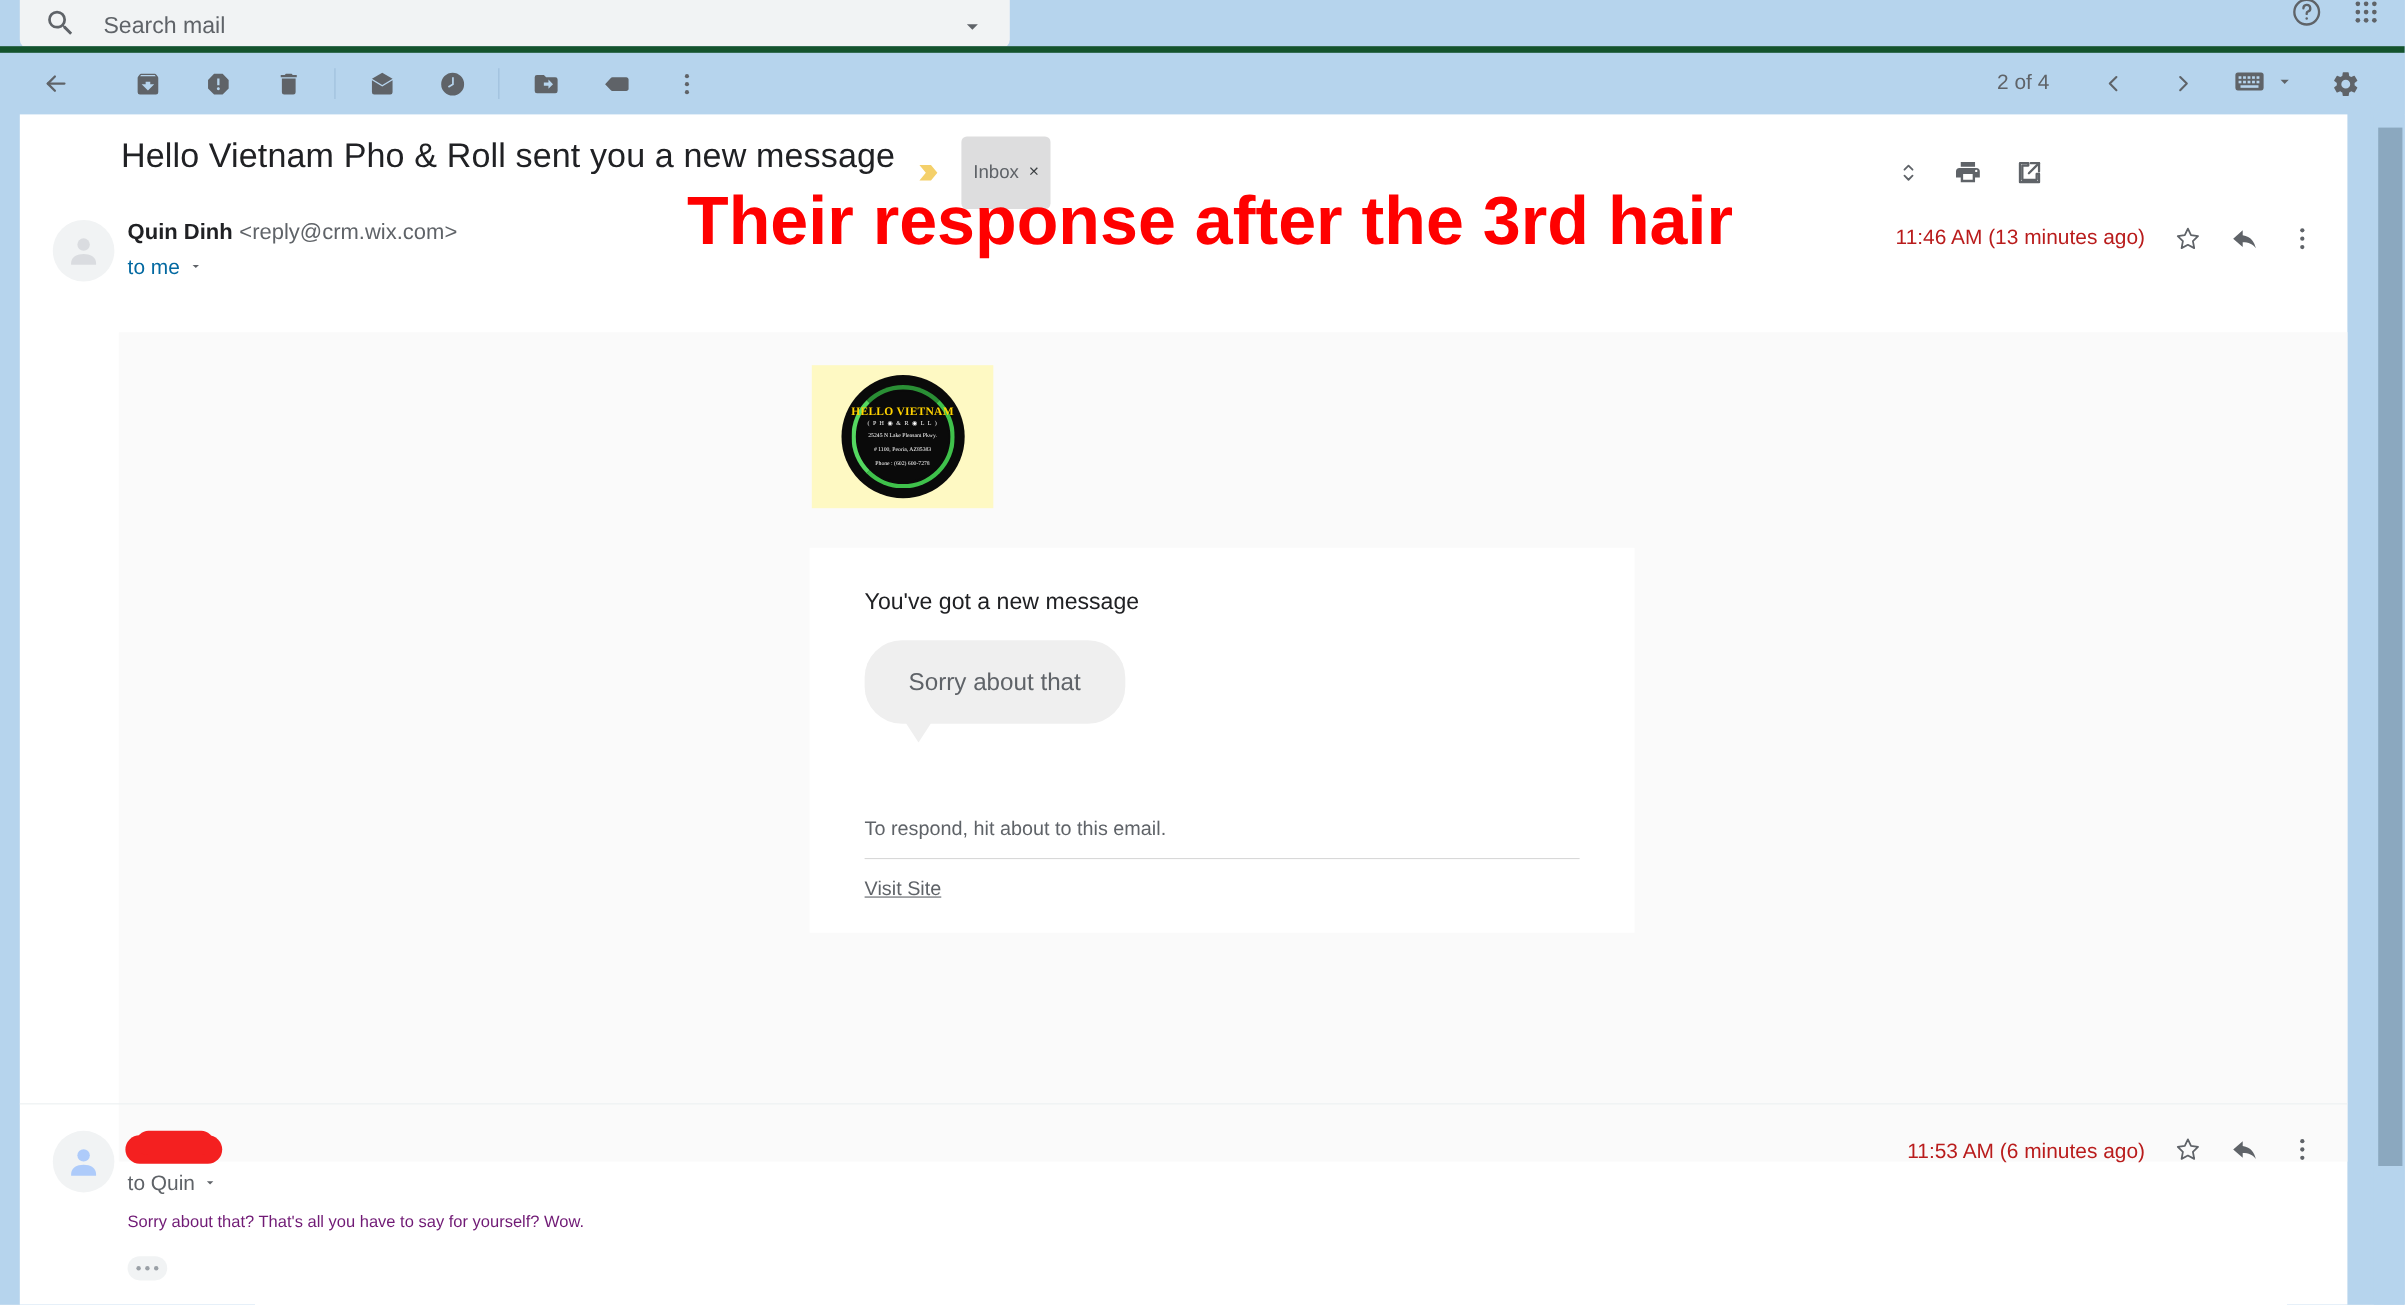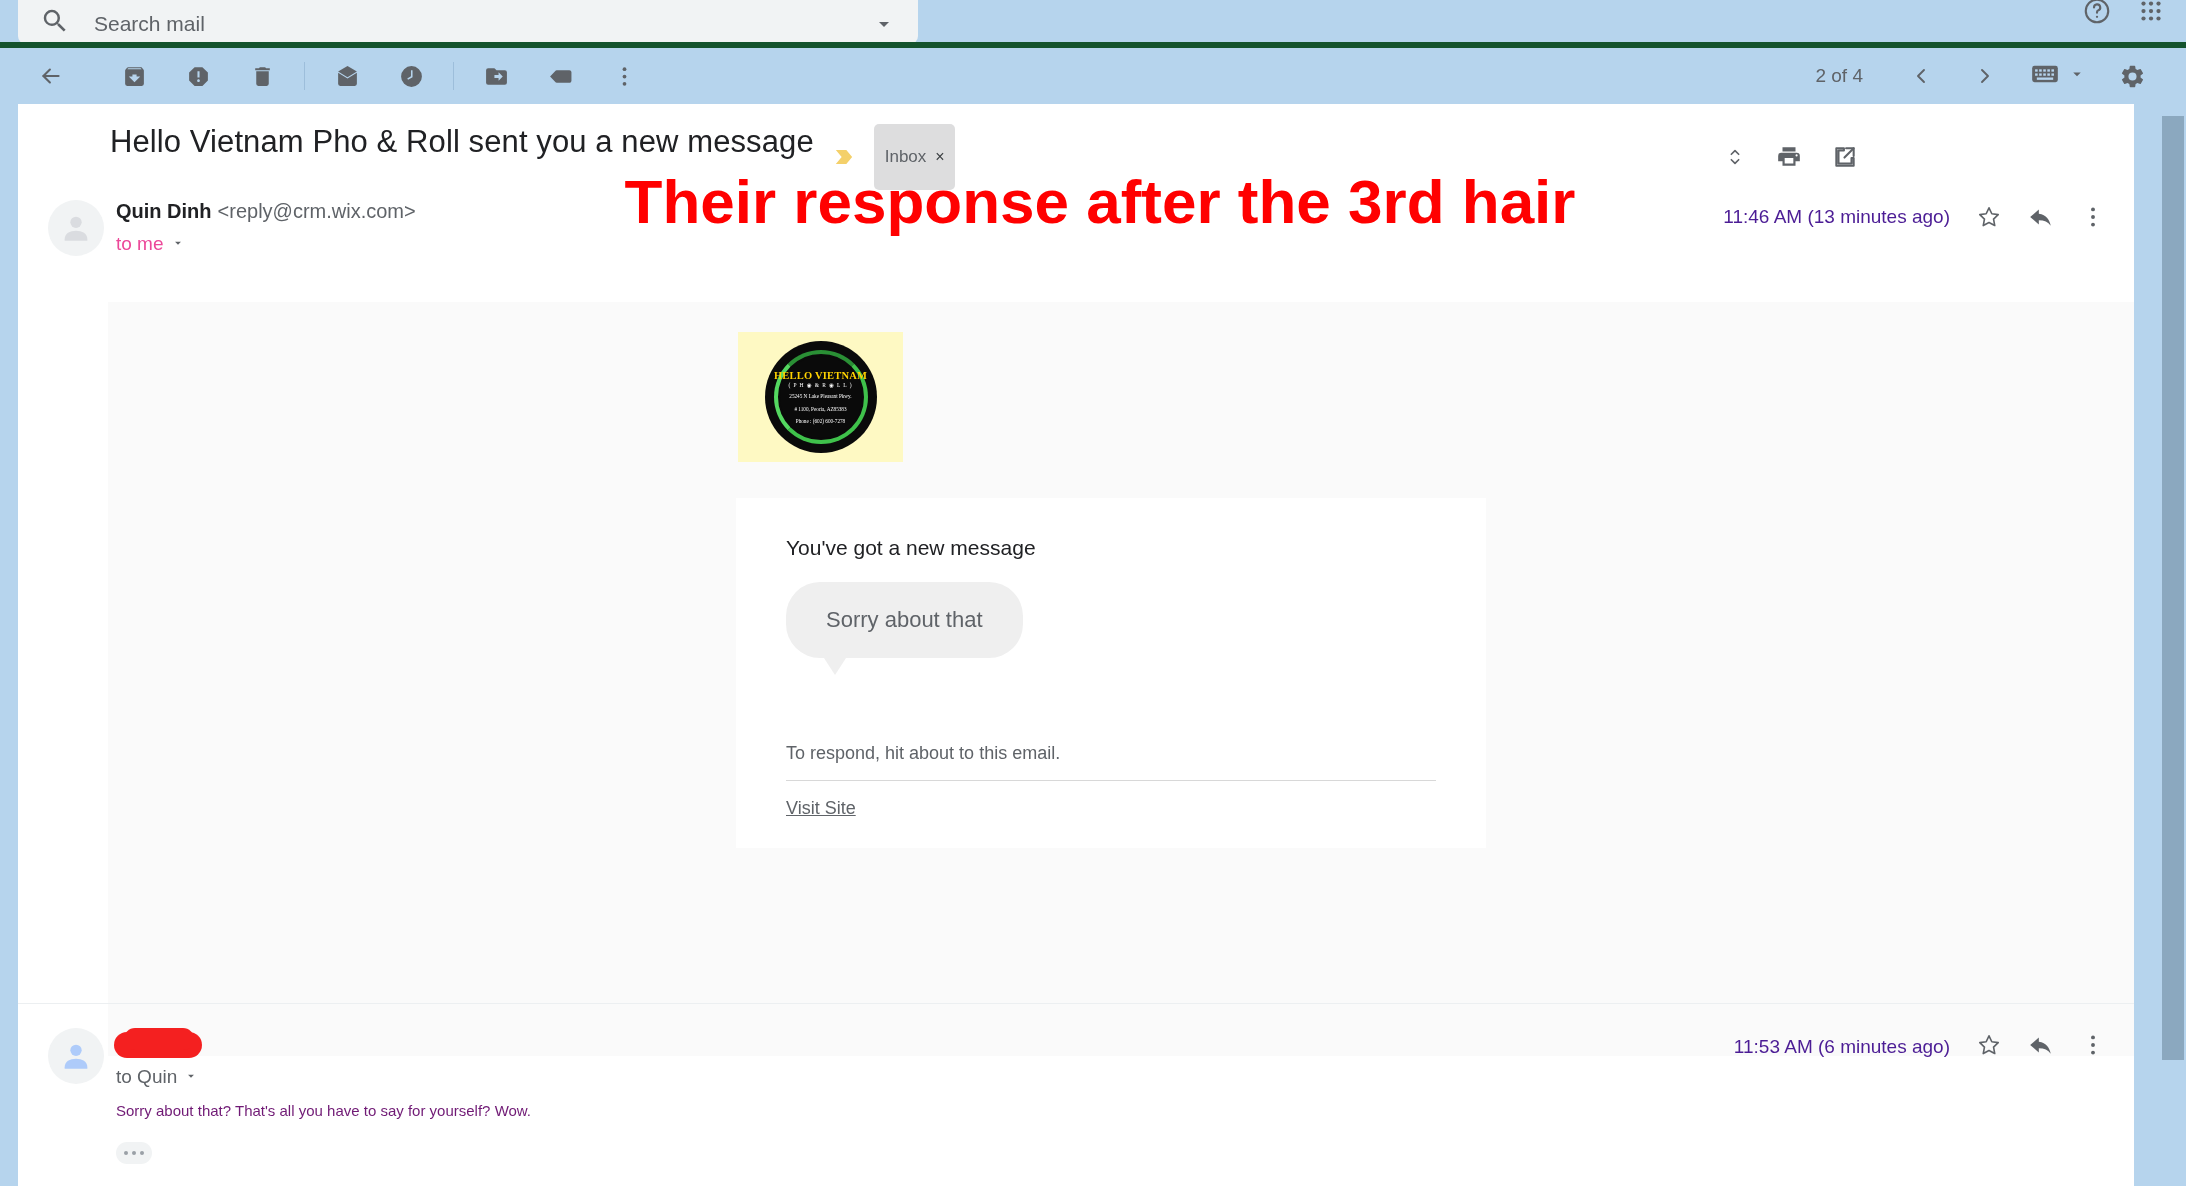--- a/index.html
+++ b/index.html
@@ -89,28 +89,28 @@
   }
   .avatar {
     position: absolute; left: 30px; top: 0;
     width: 56px; height: 56px; border-radius: 50%;
     background: #f1f3f4; display: flex; align-items: center; justify-content: center;
   }
   .sender-block { position: absolute; left: 98px; top: 0; }
   .sender-name { font-size: 20px; font-weight: bold; color: #202124; display: inline; }
   .sender-addr { font-size: 20px; color: #5f6368; display: inline; margin-left: 6px; }
   .to-line {
-    margin-top: 10px; font-size: 19px; color: #ec4899;
+    margin-top: 10px; font-size: 19px; color: #0369a1;
     display: flex; align-items: center; gap: 7px; cursor: pointer;
   }
   .msg-meta {
     position: absolute; right: 28px; top: 4px;
     display: flex; align-items: center; gap: 26px;
   }
-  .msg-time { font-size: 19px; color: #4c1d95; white-space: nowrap; }
+  .msg-time { font-size: 19px; color: #b91c1c; white-space: nowrap; }
   .msg-meta .ic { cursor: pointer; display: flex; }
 
   
   .annotation {
     position: absolute; top: 170px; left: 620px; width: 960px;
     text-align: center; color: #ff0000;
     font-size: 62px; line-height: 1.02; font-weight: bold;
     font-family: "Liberation Sans", sans-serif;
     pointer-events: none; z-index: 40;
   }

